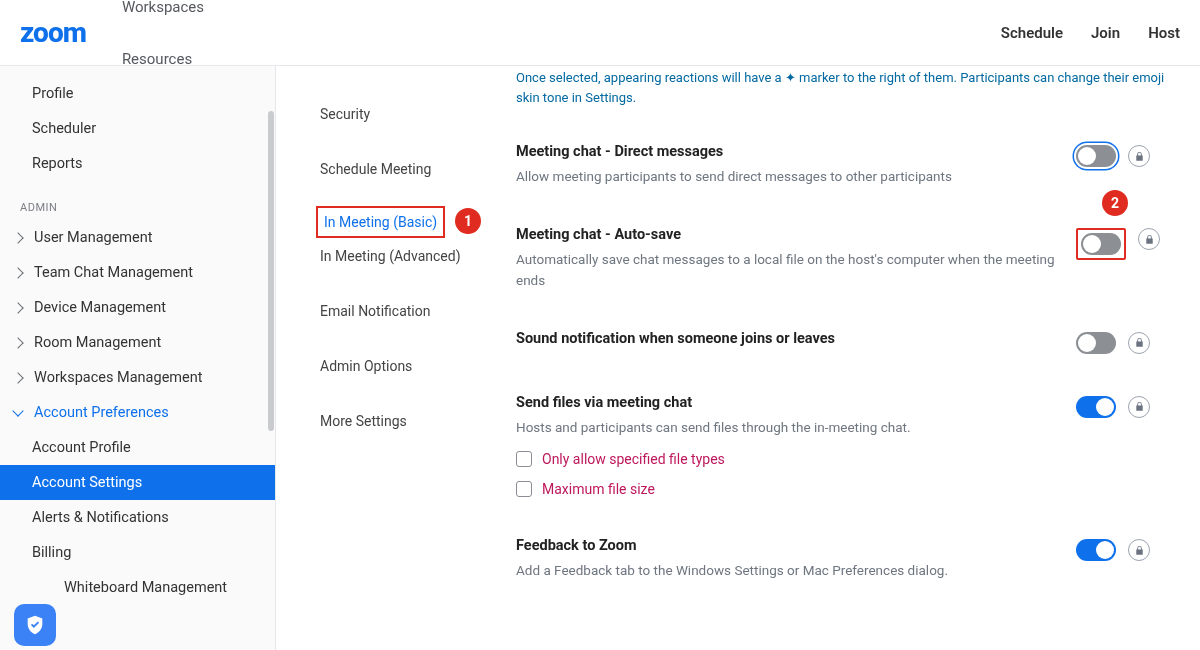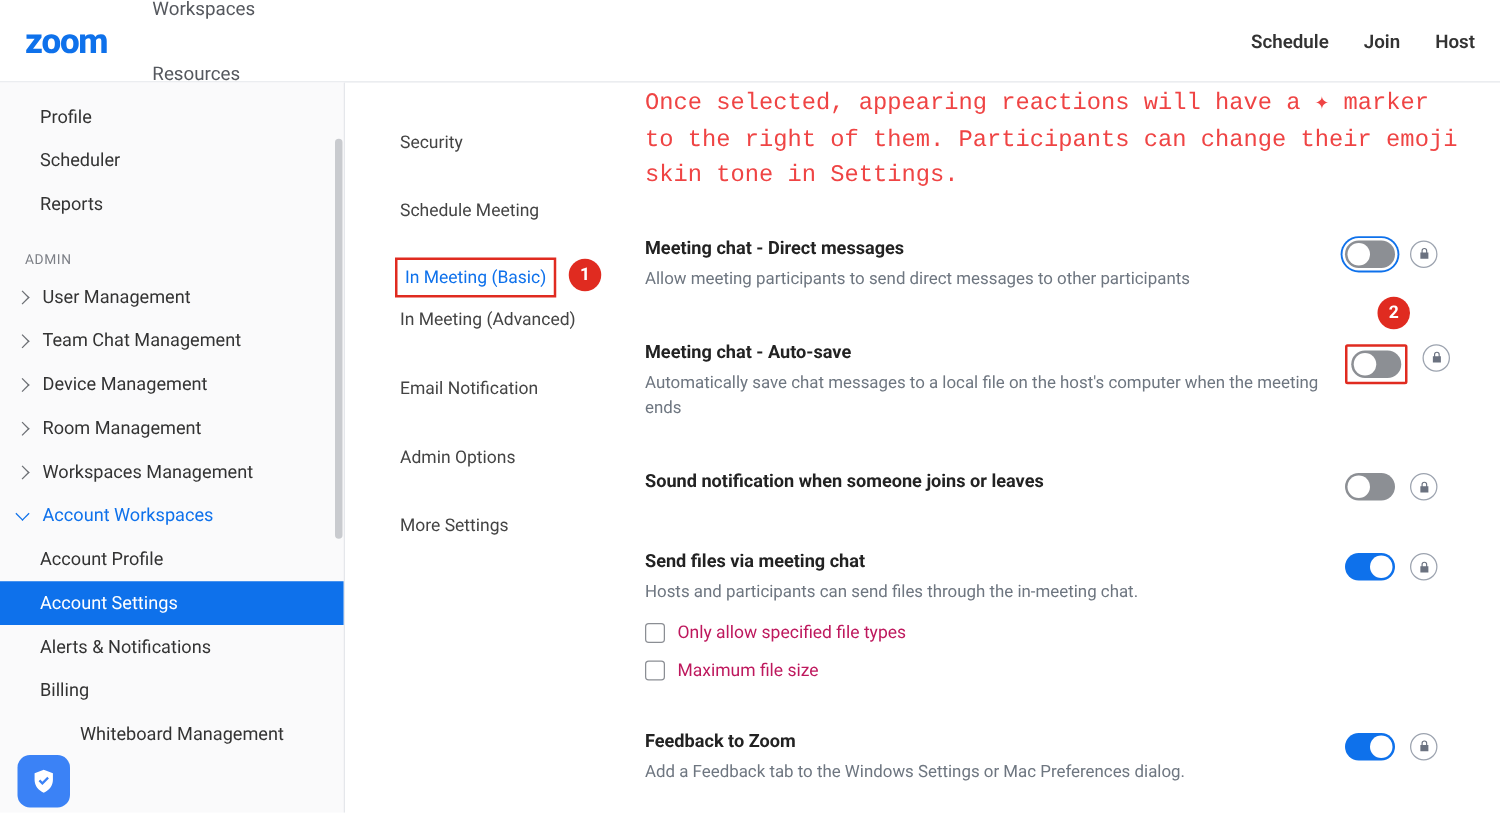--- a/index.html
+++ b/index.html
@@ -40,21 +40,21 @@
   .shield-fab svg{width:22px;height:22px;fill:#fff;}
   
   .inner{display:flex;flex:1;overflow:hidden;position:relative;}
   .tabnav{width:240px;padding:30px 10px 0 40px;}
   .tabnav-item{display:block;padding:10px 4px;color:#444;font-size:14px;cursor:pointer;}
   .tabnav-item.marked{color:var(--blue);border:2.5px solid var(--red);padding:6px 6px;display:inline-block;}
   .callout-badge{display:inline-flex;align-items:center;justify-content:center;width:26px;height:26px;border-radius:50%;background:var(--red);color:#fff;font-weight:700;font-size:14px;}
   .badge1{position:relative;left:6px;top:-2px;vertical-align:middle;}
   
   .content{flex:1;overflow-y:auto;padding:0 30px 40px 0;}
-  .faded{color:#ef4444;font-size:19px;line-height:1.5;padding:2px 0 20px;font-family:Liberation Mono, monospace;}
+  .faded{color:#0369a1;font-size:13px;line-height:1.5;padding:2px 0 20px;}
   .setting{display:flex;gap:20px;padding:16px 0 24px;border-bottom:0;}
   .setting-body{flex:1;max-width:540px;}
   .setting-title{font-weight:700;font-size:14.5px;color:#222;margin-bottom:6px;}
   .setting-desc{font-size:13.5px;color:var(--muted);line-height:1.5;}
   .setting-controls{display:flex;align-items:flex-start;gap:12px;padding-top:2px;}
   .toggle{width:40px;height:22px;border-radius:11px;position:relative;cursor:pointer;}
   .toggle.off{background:var(--toggle-off);}
   .toggle.on{background:var(--blue);}
   .toggle::after{content:"";position:absolute;width:18px;height:18px;background:#fff;border-radius:50%;top:2px;}
   .toggle.off::after{left:2px;}
@@ -92,21 +92,21 @@
       <div class="side-item top">Profile</div>
       <div class="side-item top">Scheduler</div>
       <div class="side-item top">Reports</div>
     </div>
     <div class="sidebar-heading">ADMIN</div>
     <div class="side-item chev">User Management</div>
     <div class="side-item chev">Team Chat Management</div>
     <div class="side-item chev">Device Management</div>
     <div class="side-item chev">Room Management</div>
     <div class="side-item chev">Workspaces Management</div>
-    <div class="side-item chev open active-blue">Account Workspaces</div>
+    <div class="side-item chev open active-blue">Account Preferences</div>
     <div class="side-item sub">Account Profile</div>
     <div class="side-item sub selected">Account Settings</div>
     <div class="side-item sub">Alerts &amp; Notifications</div>
     <div class="side-item sub">Billing</div>
     <div class="side-item sub" style="padding-left:64px">Whiteboard Management</div>
     <div class="shield-fab">
       <svg viewBox="0 0 24 24">
           <path d="M12 2l8 3v6c0 5-3.4 9.3-8 11-4.6-1.7-8-6-8-11V5l8-3zm-1.2 13.2l5.7-5.7-1.4-1.4-4.3 4.3-1.9-1.9-1.4 1.4 3.3 3.3z"></path>
         </svg>
     </div>

